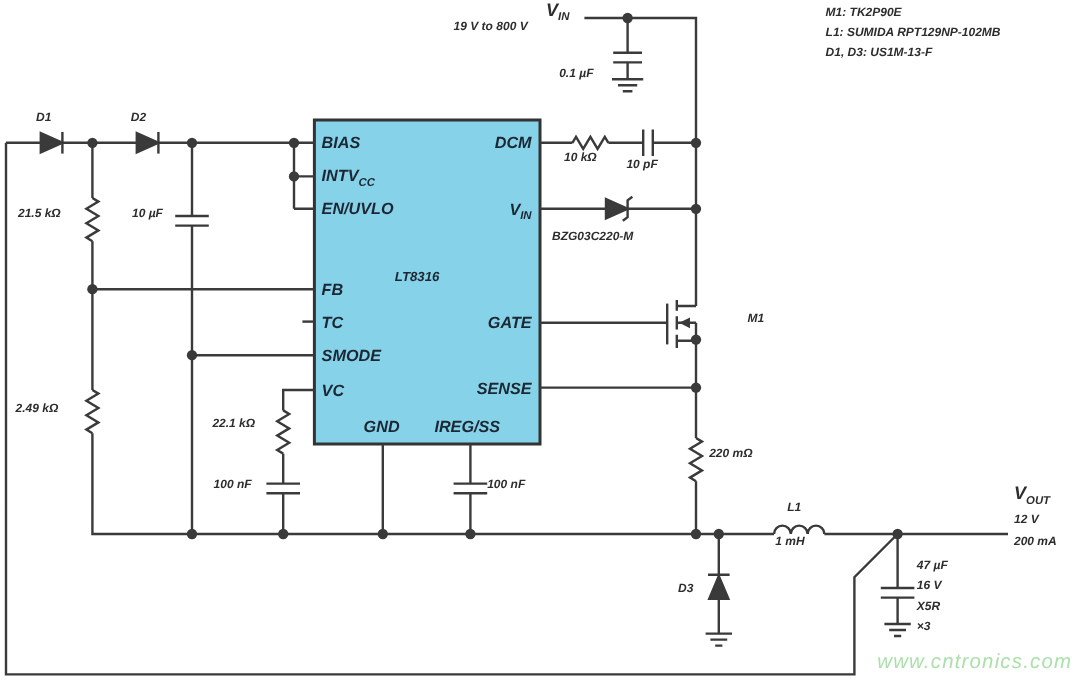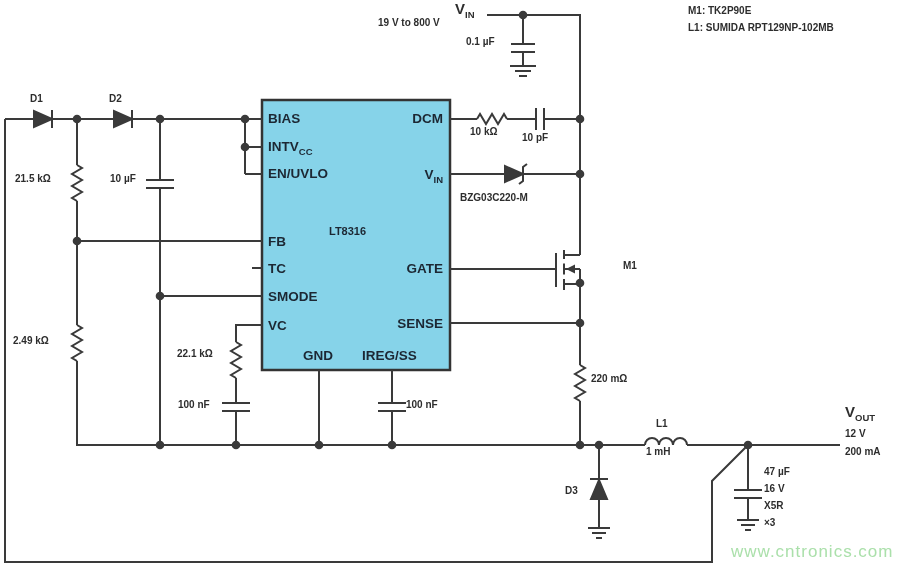--- a/index.html
+++ b/index.html
@@ -1,17 +1,17 @@
 <!DOCTYPE html>
 <html><head>
 <meta charset="utf-8">
 <style>
   html,body{margin:0;padding:0;background:#fff;}
   #canvas{position:relative;width:900px;height:569px;background:#ffffff;overflow:hidden;
-          font-family:"Liberation Sans",sans-serif;}
+          font-family:"Liberation Sans",sans-serif;font-style:italic;}
   #wiring{position:absolute;left:0;top:0;}
   .lbl{position:absolute;font-family:"Liberation Sans",sans-serif;font-weight:bold;
        font-size:10px;color:#2d2d2d;white-space:nowrap;line-height:1.2;}
   .big{font-size:15px;}
   .pin{font-size:13.5px;color:#1c2733;}
   .pin-r{text-align:right;}
   .icname{font-size:11px;color:#1c2733;}
   sub.sb{font-size:9.5px;font-weight:bold;}
   .parts div{line-height:17px;}
   .coutlines div{line-height:17px;}
@@ -171,25 +171,26 @@
       <circle cx="580" cy="283" r="4.3"></circle>
       <circle cx="580" cy="323" r="4.3"></circle>
       <circle cx="580" cy="445" r="4.3"></circle>
       <circle cx="599" cy="445" r="4.3"></circle>
       <circle cx="748" cy="445" r="4.3"></circle>
     </g>
   </svg>
 
   <div class="lbl big" style="left:455px;top:0px;"><span>V</span><sub class="sb">IN</sub></div>
   <div class="lbl" style="left:378px;top:17px;">19 V to 800 V</div>
-  <div class="lbl" style="left:466px;top:36px;">0.1 µF</div>
+  <div class="lbl" style="left:466px;top:56px;">0.1 µF</div>
 
   <div class="lbl parts" style="left:688px;top:2px;">
     <div>M1: TK2P90E</div>
     <div>L1: SUMIDA RPT129NP-102MB</div>
+    <div>D1, D3: US1M-13-F</div>
   </div>
 
   <div class="lbl" style="left:30px;top:93px;">D1</div>
   <div class="lbl" style="left:109px;top:93px;">D2</div>
   <div class="lbl" style="left:15px;top:173px;">21.5 kΩ</div>
   <div class="lbl" style="left:110px;top:173px;">10 µF</div>
   <div class="lbl" style="left:13px;top:335px;">2.49 kΩ</div>
   <div class="lbl" style="left:177px;top:348px;">22.1 kΩ</div>
   <div class="lbl" style="left:178px;top:399px;">100 nF</div>
   <div class="lbl" style="left:406px;top:399px;">100 nF</div>

